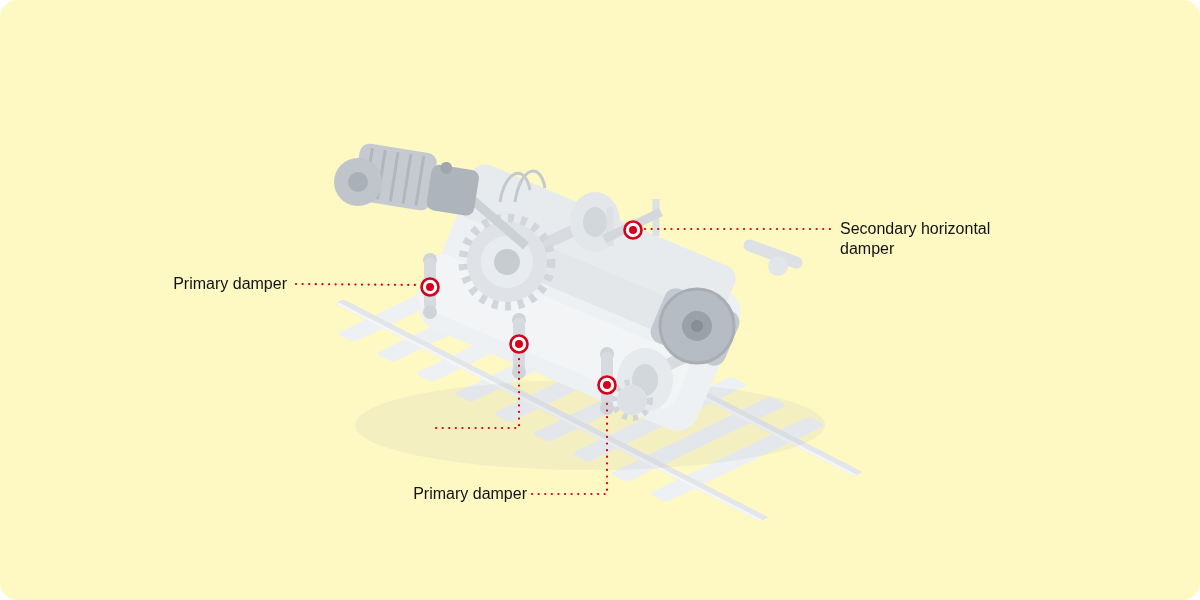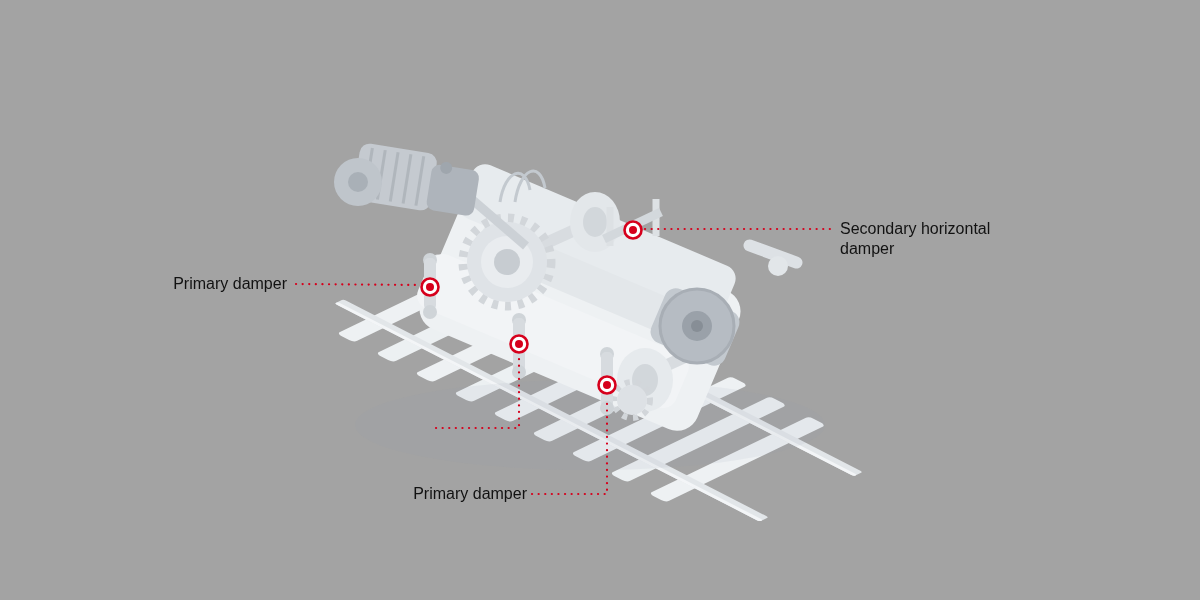--- a/index.html
+++ b/index.html
@@ -2,23 +2,24 @@
 <html style="--accent: #d6001c;"><head>
 <meta charset="utf-8">
 <style>
   :root { --accent: #d6001c; }
   * { box-sizing: border-box; }
   body { margin: 0; background: #ffffff; }
   .stage {
     position: relative;
     width: 1200px;
     height: 600px;
-    background: #a3a3a3;
+    background: #fef9c3;
     overflow: hidden;
     font-family: "Liberation Sans", sans-serif;
+    border-radius: 17px;
   }
   .diagram-svg { position: absolute; left: 0; top: 0; }
   .callout-label {
     position: absolute;
     font-size: 16px;
     line-height: 20px;
     color: #121212;
   }
   .nowrap { white-space: nowrap; }
   .align-right { text-align: left; margin-left: 48px; }

